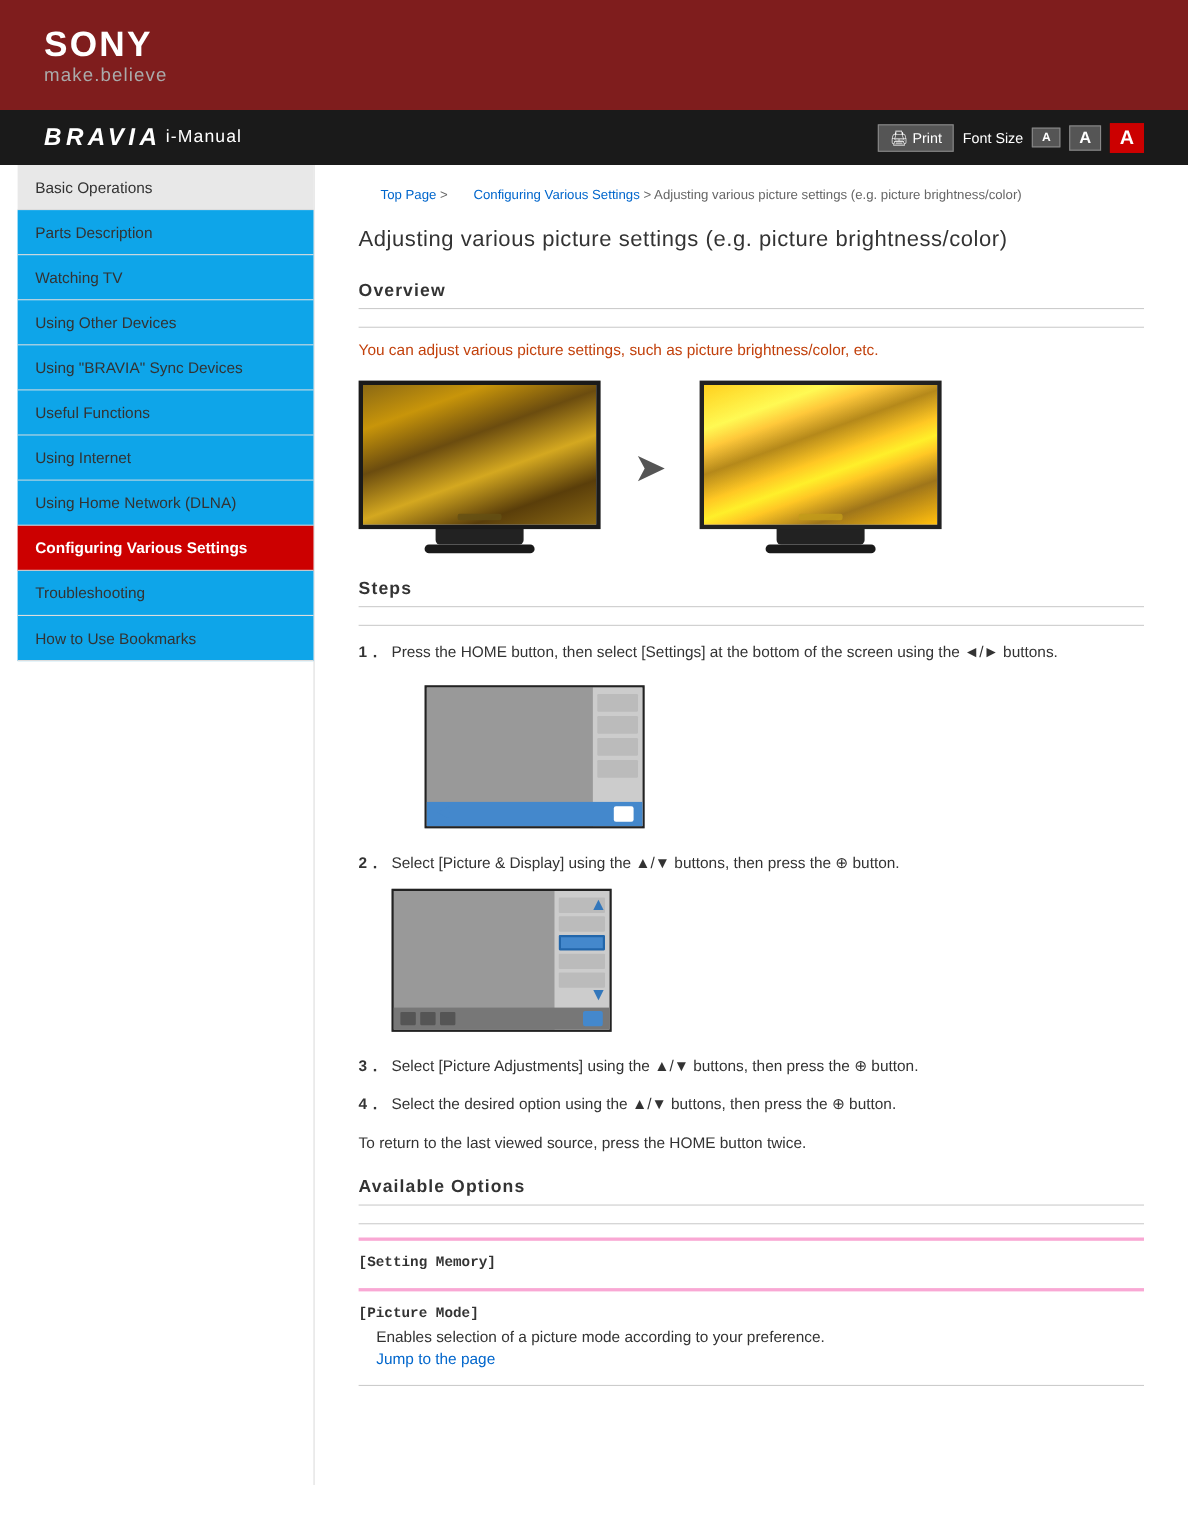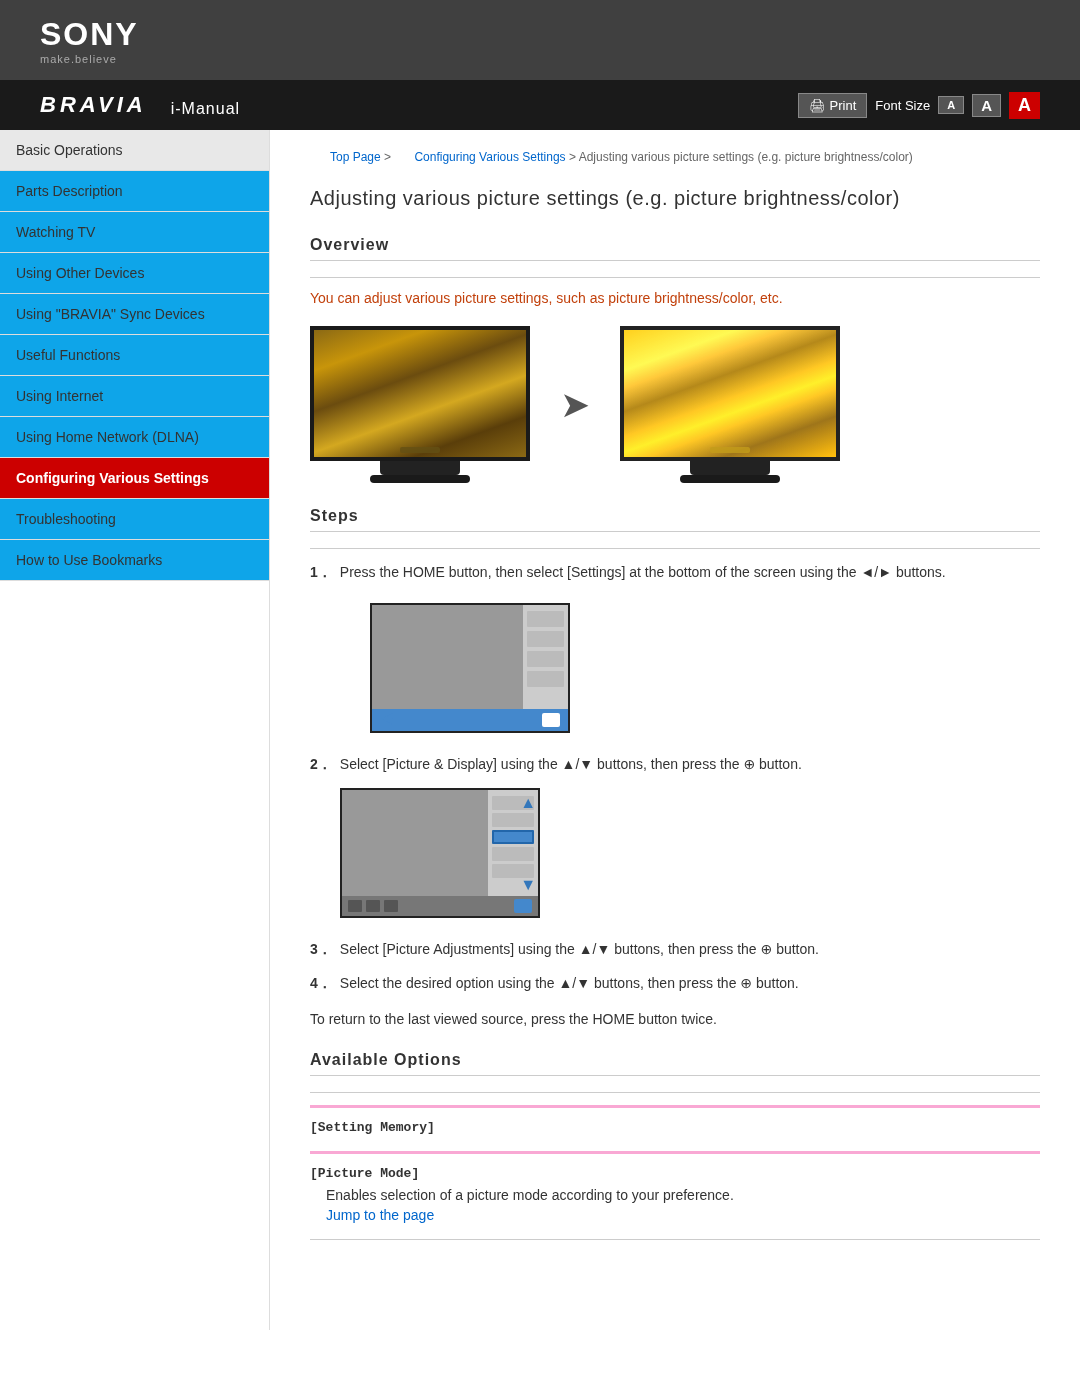--- a/index.html
+++ b/index.html
@@ -1,39 +1,39 @@
 <!DOCTYPE html>
 <html><head>
   <meta charset="utf-8">
   <style>
     * { margin: 0; padding: 0; box-sizing: border-box; }
     body { font-family: Arial, sans-serif; font-size: 14px; color: #333; background: #fff; width: 1080px; }
 
     
-    .top-bar { background: #404040; height: 80px; display: flex; align-items: center; padding: 0 40px; }
+    .top-bar { background: #7f1d1d; height: 100px; display: flex; align-items: center; padding: 0 40px; }
     .sony-logo { display: flex; flex-direction: column; }
     .sony-text { color: white; font-size: 32px; font-weight: bold; letter-spacing: 2px; }
-    .sony-tagline { color: #aaa; font-size: 11px; letter-spacing: 1px; }
+    .sony-tagline { color: #aaa; font-size: 17px; letter-spacing: 1px; }
 
     
     .nav-bar { background: #1a1a1a; height: 50px; display: flex; align-items: center; justify-content: space-between; padding: 0 40px; }
-    .bravia-logo { display: flex; align-items: flex-end; gap: 24px; }
+    .bravia-logo { display: flex; align-items: center; gap: 4px; }
     .bravia-text { color: white; font-size: 22px; font-weight: bold; letter-spacing: 4px; font-style: italic; }
     .imanual-text { color: white; font-size: 16px; letter-spacing: 1px; }
     .nav-controls { display: flex; align-items: center; gap: 8px; }
     .print-btn { background: #555; color: white; border: 1px solid #888; padding: 4px 10px; font-size: 13px; cursor: pointer; display: flex; align-items: center; gap: 4px; }
     .font-size-label { color: white; font-size: 13px; }
     .font-btn { background: #555; color: white; border: 1px solid #888; padding: 2px 8px; cursor: pointer; font-weight: bold; }
     .font-btn.large { font-size: 18px; background: #c00; border-color: #c00; }
 
     
     .main-layout { display: flex; min-height: 1200px; }
 
     
-    .sidebar { width: 270px; flex-shrink: 0; border-right: 1px solid #ddd; }
+    .sidebar { width: 270px; flex-shrink: 0; border-right: 1px solid #ddd; margin-left: 16px; }
     .sidebar-item { padding: 12px 16px; border-bottom: 1px solid #ddd; font-size: 14px; cursor: pointer; background: #0ea5e9; color: #333; }
     .sidebar-item.active { background: #c00; color: white; font-weight: bold; }
     .sidebar-item.section { background: #e8e8e8; font-weight: normal; }
 
     
     .content { flex: 1; padding: 20px 40px 40px 40px; }
 
     
     .breadcrumb { font-size: 12px; color: #666; margin-bottom: 20px; }
     .breadcrumb a { color: #0066cc; text-decoration: none; margin-left: 20px; }

